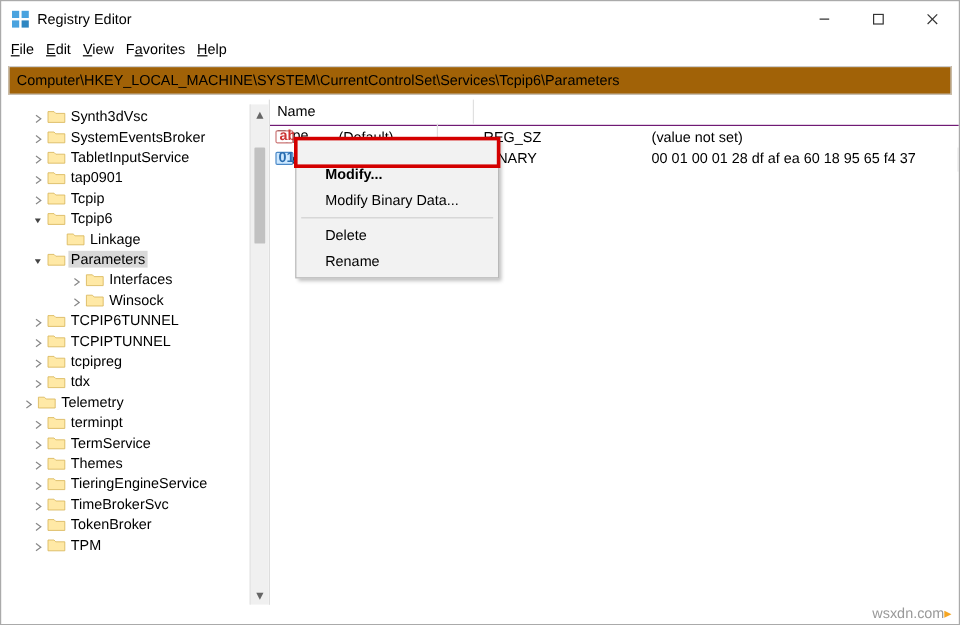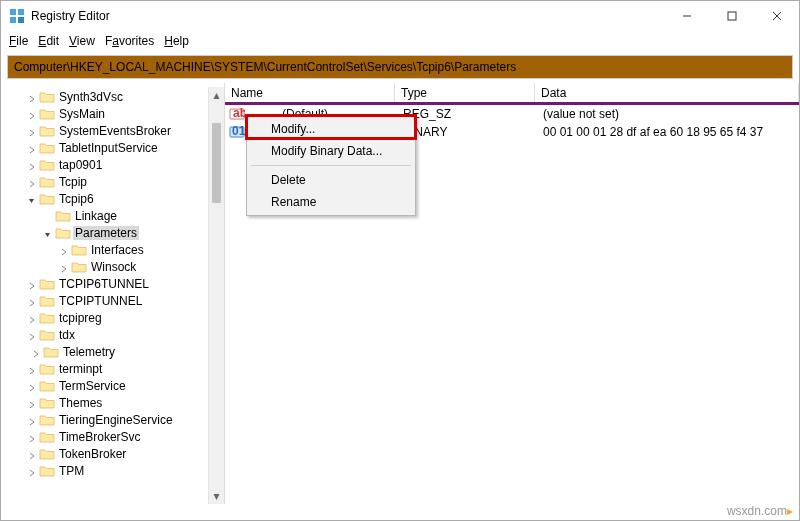--- a/index.html
+++ b/index.html
@@ -21,21 +21,21 @@
 .treecol { flex:1; }
 .treewrap { display:flex; height:100%;}
 .row { display: flex; align-items: flex-end; height: 17px; white-space: nowrap; }
 .chev { width: 14px; display: flex; align-items: center; justify-content: center; color: #777; }
 .chev.open { color: #444; }
 .chev svg { display:block; }
 .folder { width: 16px; height: 14px; margin-right: 4px; }
 .label { }
 .sel2 { background: #d9d9d9; padding: 0 2px; margin-left:-2px;}
 .main { flex: 1; position: relative; }
-.listhead { display: flex; height: 22px; border-bottom: 3px solid #701a75; }
+.listhead { display: flex; height: 22px; border-bottom: 1px solid #701a75; flex-direction: column; }
 .listhead div { padding: 3px 6px; border-right: 1px solid #e0e0e0; }
 .colname { width: 170px; } .coltype { width: 140px; } .coldata { flex:1; }
 .listrow { display: flex; height: 18px; align-items: center; padding-left: 4px;}
 .valicon { width: 16px; height: 16px; margin-right: 4px; display:flex; align-items:center; justify-content:center;}
 .listrow .n { width: 168px; padding-left:0px; display:flex; align-items:center;gap:33px;} 
 .listrow .t { width: 140px; padding-left:6px;} 
 .listrow .d { flex:1; padding-left:6px;}
 .ctxmenu { position: absolute; left: 245px; top: 114px; width: 170px; background: #f2f2f2; border: 1px solid #b8b8b8; box-shadow: 2px 2px 3px rgba(0,0,0,0.25); padding: 2px; }
 .ctxmenu .mi { padding: 4px 22px; }
 .ctxmenu .sep { height:1px; background:#d0d0d0; margin: 3px 2px; }
@@ -103,31 +103,20 @@
           </div>
           <div class="row" style="padding-left:24px">
             <span class="chev">
               <svg width="10" height="10">
                 <path d="M3 2 L7 5 L3 8" fill="none" stroke="#888" stroke-width="1"></path>
               </svg>
             </span>
             <span class="folder"><svg width="16" height="14">
                 <path d="M1 3 h5 l1.5 1.5 H15 V12 H1 Z" fill="#ffe9a6" stroke="#d9b65a" stroke-width="0.7"></path>
               </svg></span>
-            <span class="label ">SysMain</span>
-          </div>
-          <div class="row" style="padding-left:24px">
-            <span class="chev">
-              <svg width="10" height="10">
-                <path d="M3 2 L7 5 L3 8" fill="none" stroke="#888" stroke-width="1"></path>
-              </svg>
-            </span>
-            <span class="folder"><svg width="16" height="14">
-                <path d="M1 3 h5 l1.5 1.5 H15 V12 H1 Z" fill="#ffe9a6" stroke="#d9b65a" stroke-width="0.7"></path>
-              </svg></span>
             <span class="label ">SystemEventsBroker</span>
           </div>
           <div class="row" style="padding-left:24px">
             <span class="chev">
               <svg width="10" height="10">
                 <path d="M3 2 L7 5 L3 8" fill="none" stroke="#888" stroke-width="1"></path>
               </svg>
             </span>
             <span class="folder"><svg width="16" height="14">
                 <path d="M1 3 h5 l1.5 1.5 H15 V12 H1 Z" fill="#ffe9a6" stroke="#d9b65a" stroke-width="0.7"></path>
@@ -167,21 +156,21 @@
               </svg></span>
             <span class="label ">Tcpip6</span>
           </div>
           <div class="row" style="padding-left:40px">
             <span class="chev"></span>
             <span class="folder"><svg width="16" height="14">
                 <path d="M1 3 h5 l1.5 1.5 H15 V12 H1 Z" fill="#ffe9a6" stroke="#d9b65a" stroke-width="0.7"></path>
               </svg></span>
             <span class="label ">Linkage</span>
           </div>
-          <div class="row" style="padding-left:40px">
+          <div class="row" style="padding-left:24px">
             <span class="chev open">
               <svg width="10" height="10">
                 <path d="M2 3 L7 3 L4.5 7 Z" fill="#444"></path>
               </svg>
             </span>
             <span class="folder"><svg width="16" height="14">
                 <path d="M1 3 h5 l1.5 1.5 H15 V12 H1 Z" fill="#ffe9a6" stroke="#d9b65a" stroke-width="0.7"></path>
               </svg></span>
             <span class="label sel2">Parameters</span>
           </div>
@@ -244,21 +233,21 @@
             <span class="chev">
               <svg width="10" height="10">
                 <path d="M3 2 L7 5 L3 8" fill="none" stroke="#888" stroke-width="1"></path>
               </svg>
             </span>
             <span class="folder"><svg width="16" height="14">
                 <path d="M1 3 h5 l1.5 1.5 H15 V12 H1 Z" fill="#ffe9a6" stroke="#d9b65a" stroke-width="0.7"></path>
               </svg></span>
             <span class="label ">tdx</span>
           </div>
-          <div class="row" style="padding-left:28px">
+          <div class="row" style="padding-left:16px">
             <span class="chev">
               <svg width="10" height="10">
                 <path d="M3 2 L7 5 L3 8" fill="none" stroke="#888" stroke-width="1"></path>
               </svg>
             </span>
             <span class="folder"><svg width="16" height="14">
                 <path d="M1 3 h5 l1.5 1.5 H15 V12 H1 Z" fill="#ffe9a6" stroke="#d9b65a" stroke-width="0.7"></path>
               </svg></span>
             <span class="label ">Telemetry</span>
           </div>
@@ -378,21 +367,21 @@
           </span>
         <span></span>
       </span>
       <span class="t">BINARY</span>
       <span class="d">00 01 00 01 28 df af ea 60 18 95 65 f4 37</span>
     </div>
   </div>
 </div>
 
 <div class="ctxmenu">
-  <div class="mi" style="font-weight:normal;">Modify...</div>
+  <div class="mi" style="font-weight:bold;margin-top:16px;">Modify...</div>
   <div class="mi">Modify Binary Data...</div>
   <div class="sep"></div>
   <div class="mi">Delete</div>
   <div class="mi">Rename</div>
 </div>
 <div class="redbox"></div>
 
 <div class="footer"><span>wsxdn.com</span><span class="arr">▸</span></div>
 
 </body></html>

